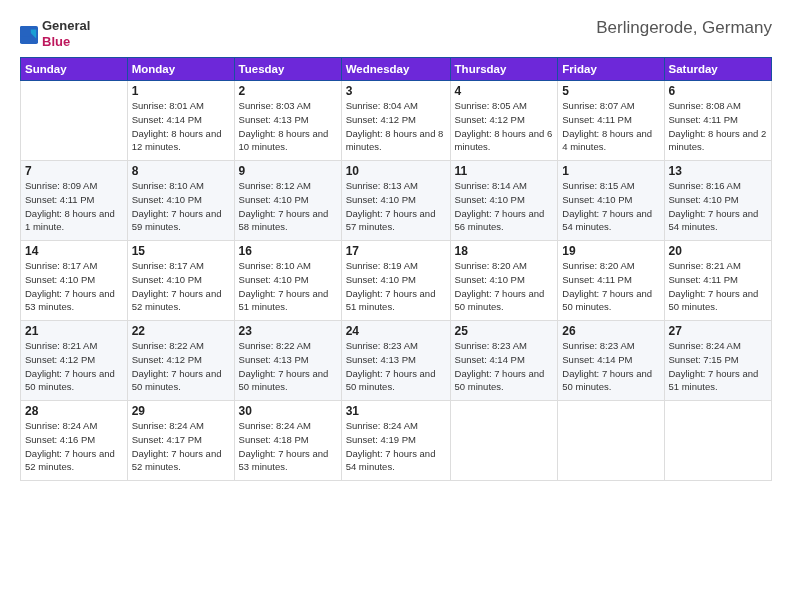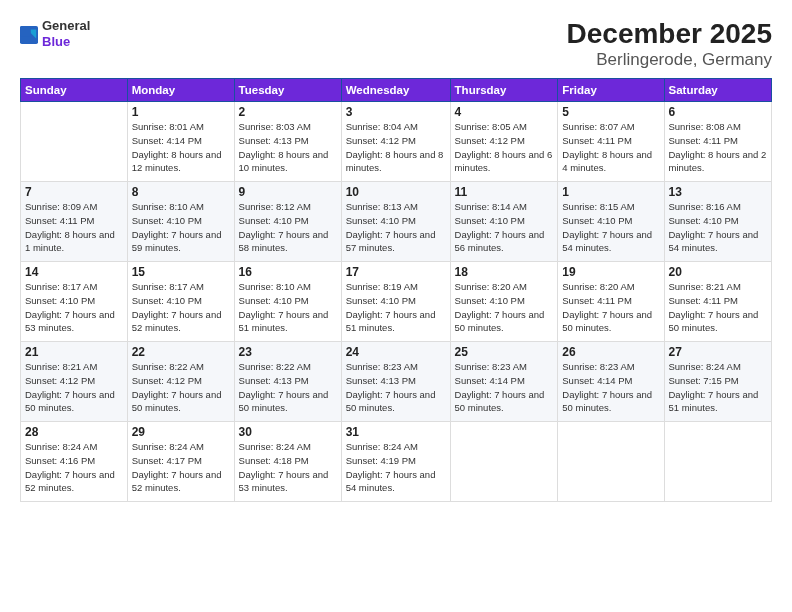--- a/index.html
+++ b/index.html
@@ -27,21 +27,21 @@
       align-items: center;
     }
     .logo-text {
       display: flex;
       flex-direction: column;
       font-size: 13px;
       font-weight: bold;
       line-height: 1.2;
     }
     .logo-general { color: #333; }
-    .logo-blue { color: #6d28d9; }
+    .logo-blue { color: #be185d; }
     .logo-icon {
       width: 18px;
       height: 18px;
       margin-right: 4px;
       margin-top: 2px;
     }
     .title-block {
       text-align: right;
     }
     .month-title {
@@ -104,21 +104,20 @@
         <rect x="0" y="0" width="20" height="20" rx="2" fill="#2563c0"></rect>
         <polygon points="8,4 18,4 18,14" fill="#1a9ed4"></polygon>
         <rect x="0" y="0" width="12" height="12" rx="2" fill="#2563c0"></rect>
       </svg>
       <div class="logo-text">
         <span class="logo-general">General</span>
         <span class="logo-blue">Blue</span>
       </div>
     </div>
     <div class="title-block">
-      <div class="month-title">December 2025</div>
       <div class="location">Berlingerode, Germany</div>
     </div>
   </div>
 
   <table class="calendar">
     <thead>
       <tr>
         <th>Sunday</th>
         <th>Monday</th>
         <th>Tuesday</th>

